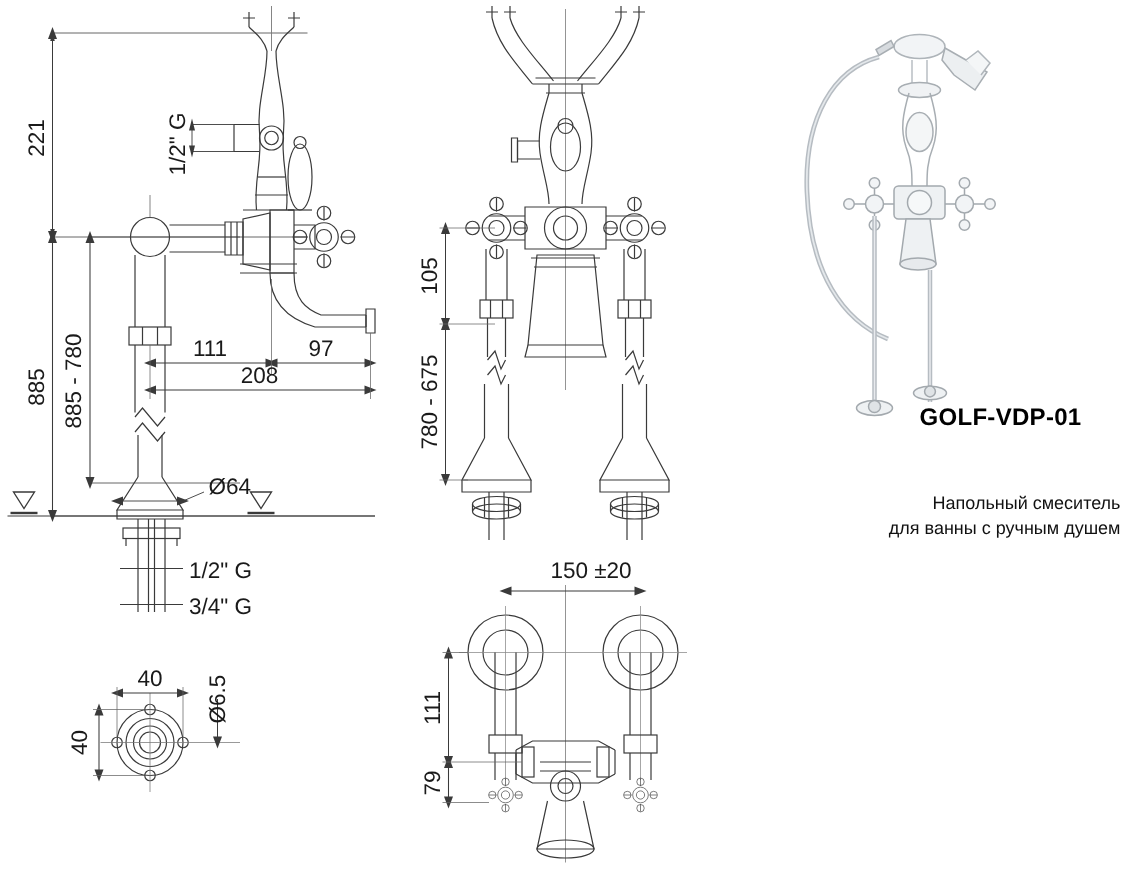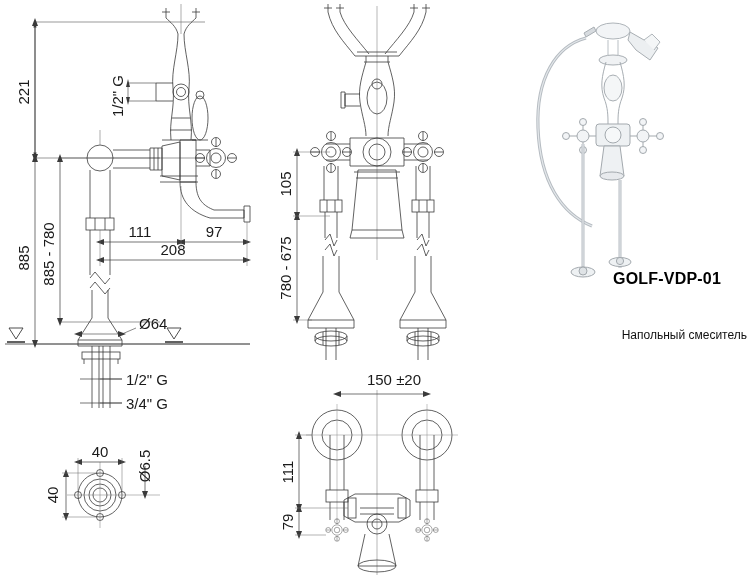--- a/index.html
+++ b/index.html
@@ -447,15 +447,16 @@
     <circle cx="583" cy="271" r="4" fill="#dfe3e6" stroke="#a3a9ae"></circle>
     <ellipse cx="620" cy="262" rx="11" ry="4.5" fill="#eef1f3" stroke="#a3a9ae"></ellipse>
     <circle cx="620" cy="261" r="3.6" fill="#dfe3e6" stroke="#a3a9ae"></circle>
   </g>
 </svg>
 
 <div class="prodcode" style="left:613px;top:270px;">GOLF-VDP-01</div>
 
 <div class="desc" style="left:355px;top:327px;width:392px;">
   <div>Напольный смеситель</div>
+  <div>для ванны с ручным душем</div>
 </div>
 
 </div>
 
 </body></html>

